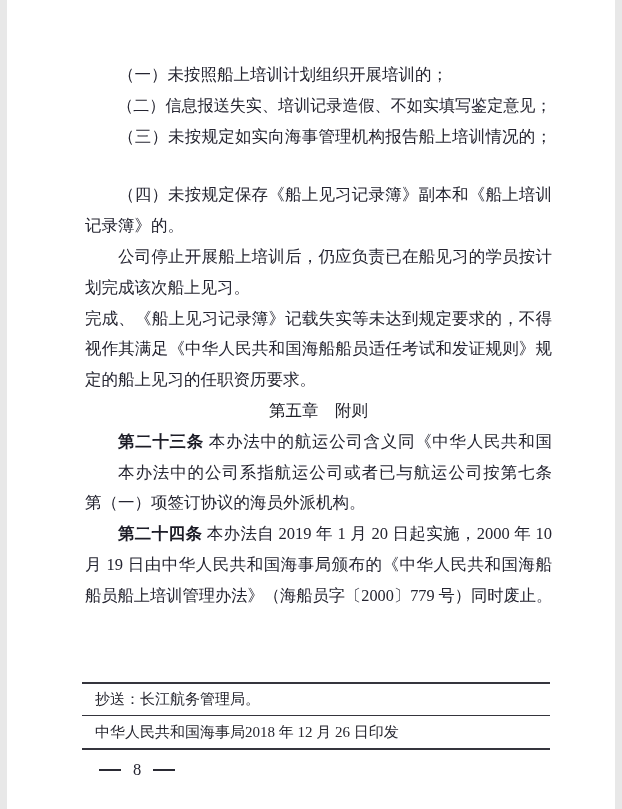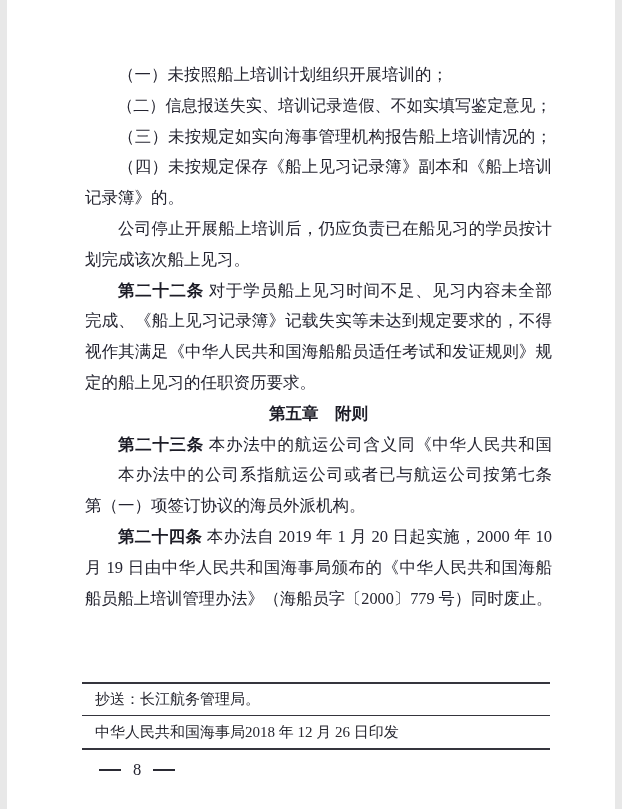--- a/index.html
+++ b/index.html
@@ -27,21 +27,21 @@
   }
   .line.indent { text-indent: 33px; }
   .line.fill {
     text-align: justify;
     text-align-last: justify;
     text-justify: inter-character;
   }
   .line.heading {
     text-align: center;
     text-align-last: center;
-    font-weight: 700;
+    font-weight: 400;
     white-space: nowrap;
     color: #1c1c26;
   }
   .line b {
     font-weight: 700;
     color: #1c1c26;
   }
   .footer {
     position: absolute;
     left: 75px;
@@ -83,25 +83,24 @@
 </style>
 </head>
 <body>
 
 <div class="page">
 
   <div id="doc-body" class="doc-body">
       <div class="line indent">（一）未按照船上培训计划组织开展培训的；</div>
       <div class="line indent fill" style="transform: scaleX(0.974948); transform-origin: 0px 50%;">（二）信息报送失实、培训记录造假、不如实填写鉴定意见；</div>
       <div class="line indent fill" style="white-space: normal;">（三）未按规定如实向海事管理机构报告船上培训情况的；</div>
-      <div class="line indent fill" style="white-space: normal;">（四）未按规定保存《船上见习记录簿》副本和《船上培训</div>
+      <div class="line indent fill" style="white-space: normal; margin-top: 28px;">（四）未按规定保存《船上见习记录簿》副本和《船上培训</div>
       <div class="line">记录簿》的。</div>
       <div class="line indent fill" style="white-space: normal;">公司停止开展船上培训后，仍应负责已在船见习的学员按计</div>
       <div class="line">划完成该次船上见习。</div>
-      <div class="line indent fill" style="white-space: normal;"><b>第二十二条</b> 对于学员船上见习时间不足、见习内容未全部</div>
       <div class="line fill" style="white-space: normal;">完成、《船上见习记录簿》记载失实等未达到规定要求的，不得</div>
       <div class="line fill" style="white-space: normal;">视作其满足《中华人民共和国海船船员适任考试和发证规则》规</div>
       <div class="line">定的船上见习的任职资历要求。</div>
       <div class="line heading">第五章　附则</div>
       <div class="line indent fill" style="white-space: normal;"><b>第二十三条</b> 本办法中的航运公司含义同《中华人民共和国</div>
       <div class="line indent fill" style="white-space: normal;">本办法中的公司系指航运公司或者已与航运公司按第七条</div>
       <div class="line">第（一）项签订协议的海员外派机构。</div>
       <div class="line indent fill" style="white-space: normal;"><b>第二十四条</b> 本办法自 2019 年 1 月 20 日起实施，2000 年 10</div>
       <div class="line fill" style="white-space: normal;">月 19 日由中华人民共和国海事局颁布的《中华人民共和国海船</div>
       <div class="line fill" style="transform: scaleX(0.985232); transform-origin: 0px 50%;">船员船上培训管理办法》（海船员字〔2000〕779 号）同时废止。</div>

